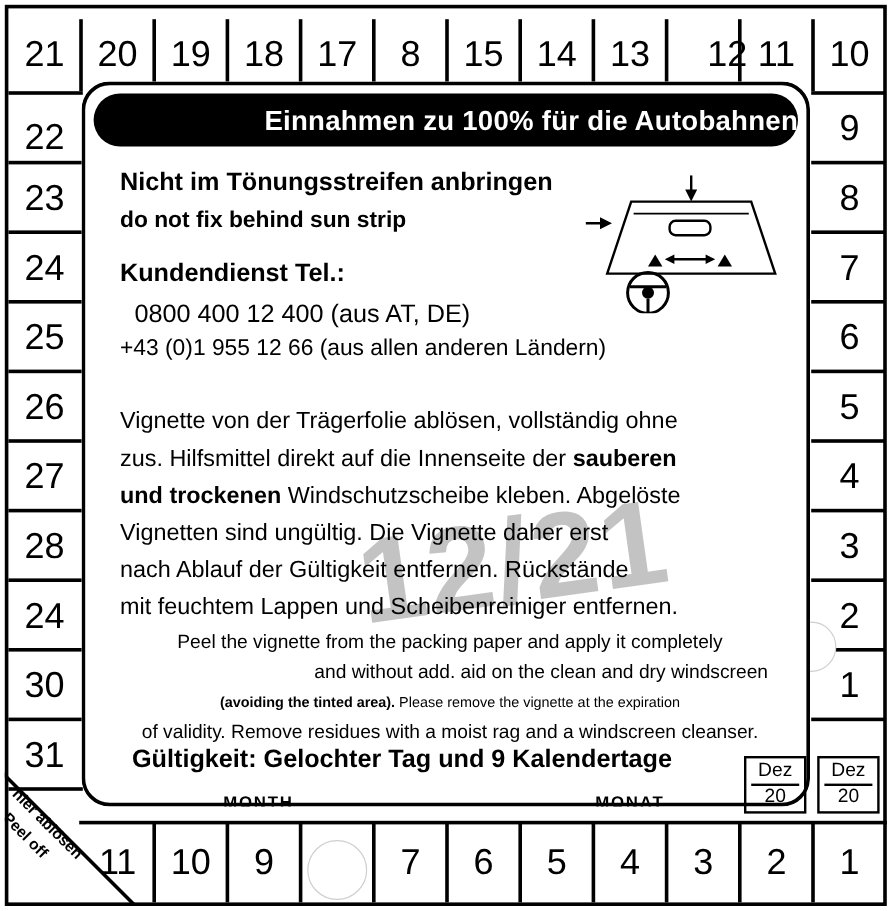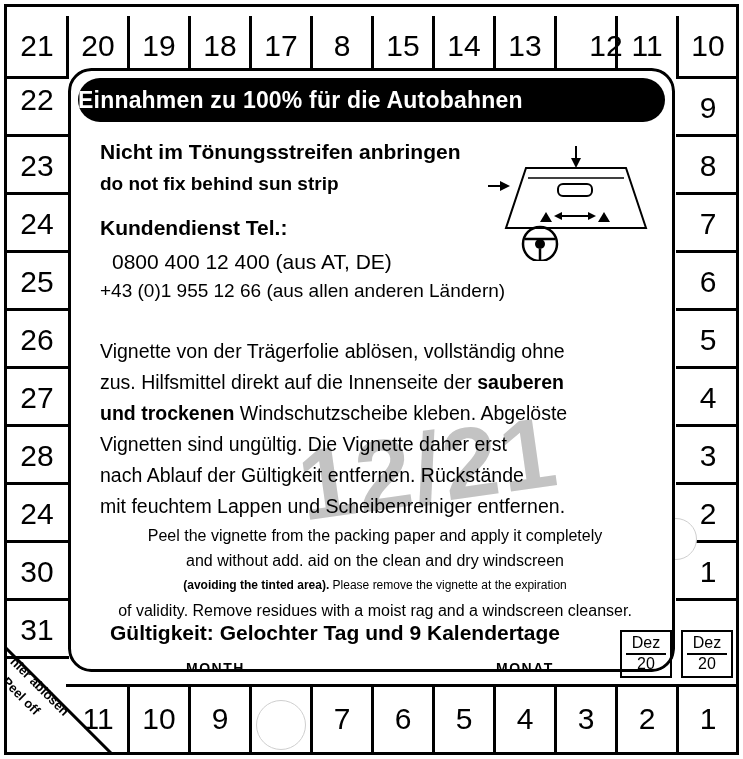--- a/index.html
+++ b/index.html
@@ -37,21 +37,21 @@
     box-shadow:0 0 0 0 #000;
     overflow:hidden;
   }
   #panel-border{
     position:absolute;left:68px;top:68px;width:607px;height:604px;
     border-radius:22px;box-sizing:border-box;pointer-events:none;
   }
   
   .headerbar{
     position:absolute;left:10px;top:10px;width:587px;height:44px;
-    background:#000;border-radius:22px;display:flex;align-items:center;justify-content:flex-start;
+    background:#000;border-radius:22px;display:flex;align-items:center;justify-content:flex-end;
   }
   .headerbar span{
     color:#fff;font-size:23px;font-weight:700;letter-spacing:.2px;
     font-family:"Liberation Sans", sans-serif;
   }
 
   .txt{position:absolute;color:#000;font-family:"Liberation Sans", sans-serif;}
   .b{font-weight:700;}
 
   
@@ -126,21 +126,21 @@
     <div class="vline" style="left:310px;top:16px;height:60px;"></div>
     <div class="vline" style="left:371px;top:16px;height:60px;"></div>
     <div class="vline" style="left:432px;top:16px;height:60px;"></div>
     <div class="vline" style="left:493px;top:16px;height:60px;"></div>
     <div class="vline" style="left:554px;top:16px;height:60px;"></div>
     <div class="vline" style="left:615px;top:16px;height:60px;"></div>
     <div class="vline" style="left:676px;top:16px;height:60px;"></div>
   </div>
 
   <div>
-    <div class="numcell" style="left:7px;top:72px;width:60px;height:56px;">22</div>
+    <div class="numcell" style="left:7px;top:87px;width:60px;height:56px;">22</div>
     <div class="numcell" style="left:7px;top:138px;width:60px;height:56px;">23</div>
     <div class="numcell" style="left:7px;top:196px;width:60px;height:56px;">24</div>
     <div class="numcell" style="left:7px;top:254px;width:60px;height:56px;">25</div>
     <div class="numcell" style="left:7px;top:312px;width:60px;height:56px;">26</div>
     <div class="numcell" style="left:7px;top:370px;width:60px;height:56px;">27</div>
     <div class="numcell" style="left:7px;top:428px;width:60px;height:56px;">28</div>
     <div class="numcell" style="left:7px;top:486px;width:60px;height:56px;">24</div>
     <div class="numcell" style="left:7px;top:544px;width:60px;height:56px;">30</div>
     <div class="numcell" style="left:7px;top:602px;width:60px;height:56px;">31</div>
   </div>
@@ -266,21 +266,21 @@
       <div style="position:relative;font-size:19.5px;line-height:31px;">
         <span class="b">und trockenen</span><span> Windschutzscheibe kleben. Abgelöste</span>
       </div>
       <div class="txt" style="position:relative;font-size:19.5px;line-height:31px;">Vignetten sind ungültig. Die Vignette daher erst</div>
       <div class="txt" style="position:relative;font-size:19.5px;line-height:31px;">nach Ablauf der Gültigkeit entfernen. Rückstände</div>
       <div class="txt" style="position:relative;font-size:19.5px;line-height:31px;">mit feuchtem Lappen und Scheibenreiniger entfernen.</div>
     </div>
 
     <div style="position:absolute;left:42px;top:455px;width:530px;text-align:center;">
       <div class="txt" style="position:relative;font-size:16px;line-height:25px;">Peel the vignette from the packing paper and apply it completely</div>
-      <div class="txt" style="position:relative;font-size:16px;line-height:25px;">and without add. aid on the clean and dry windscreen</div>
+      <div class="txt" style="position:relative;font-size:16px;line-height:25px;text-align:right;">and without add. aid on the clean and dry windscreen</div>
       <div style="position:relative;font-size:12px;line-height:25px;">
         <span class="b">(avoiding the tinted area).</span><span> Please remove the vignette at the expiration</span>
       </div>
       <div class="txt" style="position:relative;font-size:16px;line-height:25px;">of validity. Remove residues with a moist rag and a windscreen cleanser.</div>
     </div>
 
     <div class="txt b" style="left:42px;top:553px;font-size:21px;">Gültigkeit: Gelochter Tag und 9 Kalendertage</div>
 
     <div class="monthlabel" style="left:118px;top:592px;">MONTH</div>
     <div class="monthlabel" style="left:428px;top:592px;">MONAT</div>

